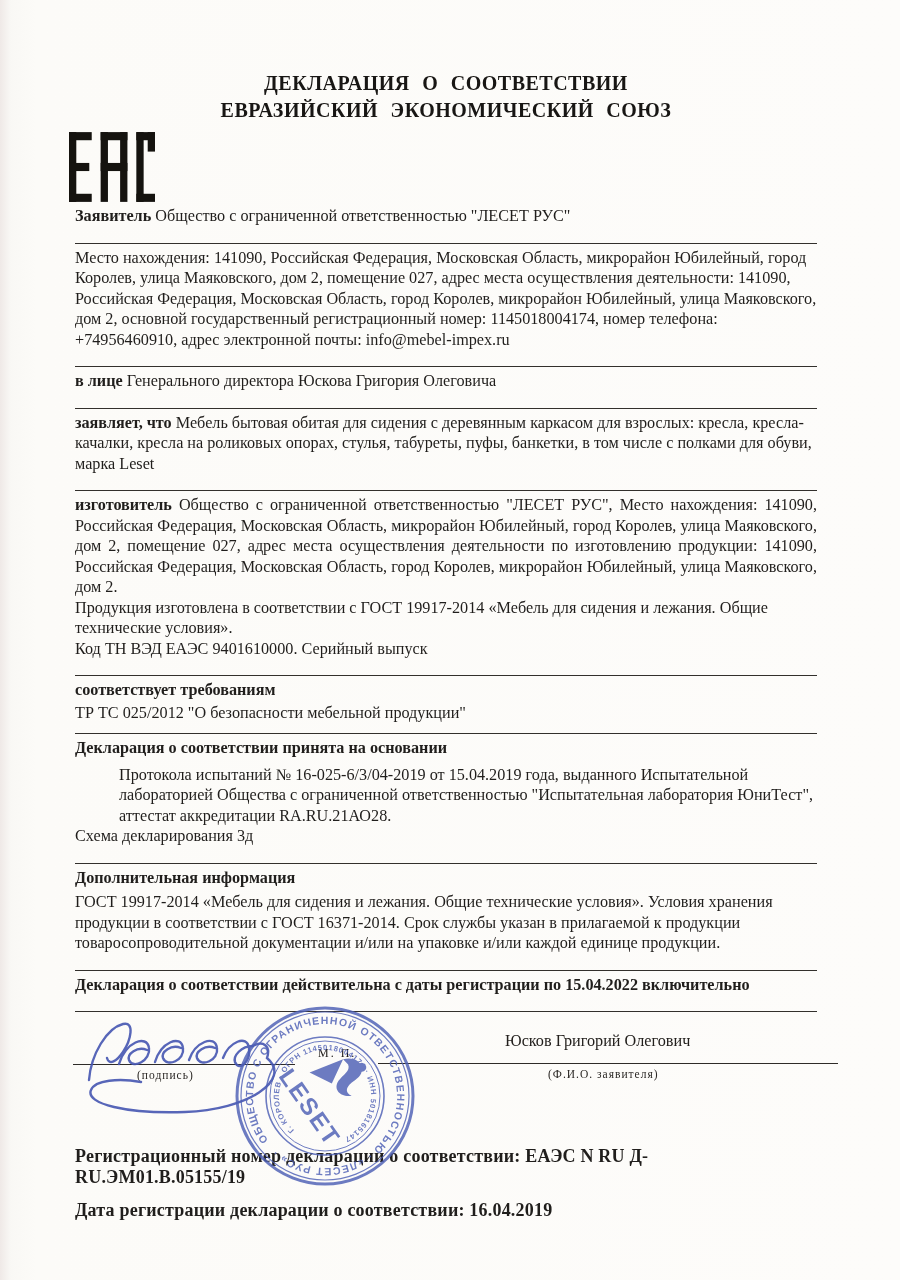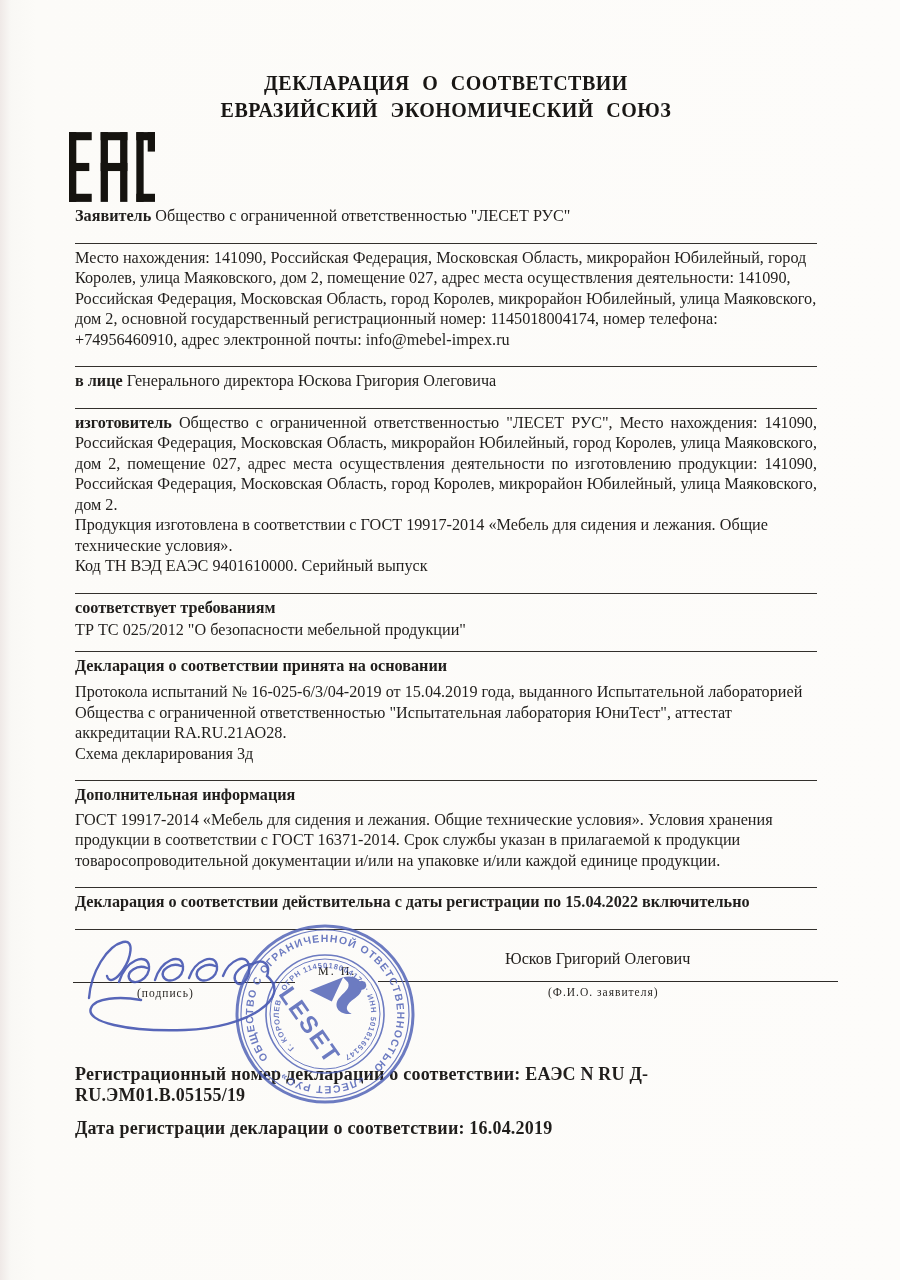--- a/index.html
+++ b/index.html
@@ -10,21 +10,21 @@
     color:#201e1c; overflow:hidden;
   }
   .content{position:absolute; left:75px; width:742px; top:0;}
   .title{margin-top:70px; text-align:center; font-weight:bold; font-size:20px;
          line-height:27px; letter-spacing:.5px; word-spacing:7px; color:#181614;}
   .eac{display:block; margin:8px 0 0 -6px;}
   p,.row,.h{margin:0; font-size:16.2px; line-height:20.5px;}
   .b{font-weight:bold;}
   .rule-b{border-bottom:1.6px solid #33302c; padding-bottom:16px;}
   .rule{border-top:1.8px solid #33302c; height:0; margin:10px 0 0 0;}
-  .mt2{margin-top:2px;} .mt4{margin-top:4px;} .mt6{margin-top:6px;}
+  .mt2{margin-top:2px;} .mt4{margin-top:4px;} .mt6{margin-top:6px;margin-left:44px;}
   .just{text-align:justify;}
   .h{padding-top:4px;}
   .sig-block{position:relative; height:118px; margin-top:4px;}
   .sig-line{position:absolute; border-top:1.4px solid #2e2b28; height:0;}
   .cap{position:absolute; font-size:11.5px; letter-spacing:1px; color:#2a2724;}
   .mp{position:absolute; font-size:12px; letter-spacing:2px; color:#23201d; z-index:3;}
   .signer{position:absolute; font-size:16.2px; color:#23201d;}
   .foot{font-weight:bold; font-size:18px; margin-top:12px; letter-spacing:.2px;}
   .stamp-svg{position:absolute; z-index:4; opacity:.82;}
   .sign-svg{position:absolute; z-index:2; opacity:.9;}
@@ -65,20 +65,24 @@
       <span>Общество с ограниченной ответственностью "ЛЕСЕТ РУС"</span>
     </div>
 
     <p class="rule-b mt4">Место нахождения: 141090, Российская Федерация, Московская Область, микрорайон Юбилейный, город Королев, улица Маяковского,  дом 2, помещение 027, адрес места осуществления деятельности: 141090, Российская Федерация, Московская Область, город Королев, микрорайон Юбилейный, улица Маяковского,  дом 2, основной государственный регистрационный номер: 1145018004174, номер телефона: +74956460910, адрес электронной почты: info@mebel-impex.ru</p>
 
     <div class="row rule-b mt4">
       <span class="b">в лице</span>
       <span>Генерального директора Юскова Григория Олеговича</span>
     </div>
 
+    <p class="rule-b mt4">
+      <span class="b">заявляет, что</span>
+      <span>Мебель бытовая обитая для сидения с деревянным каркасом для взрослых: кресла, кресла-качалки, кресла на роликовых опорах, стулья, табуреты, пуфы, банкетки, в том числе с полками для обуви, марка Leset</span>
+    </p>
 
     <p class="just mt4">
       <span class="b">изготовитель</span>
       <span>Общество с ограниченной ответственностью "ЛЕСЕТ РУС", Место нахождения: 141090, Российская Федерация, Московская Область, микрорайон Юбилейный, город Королев, улица Маяковского, дом 2, помещение 027, адрес места осуществления деятельности по изготовлению продукции: 141090, Российская Федерация, Московская Область, город Королев, микрорайон Юбилейный, улица Маяковского, дом 2.</span>
     </p>
 
     <p>Продукция изготовлена в соответствии с ГОСТ 19917-2014 «Мебель для сидения и лежания. Общие технические условия».</p>
 
     <div class="row rule-b">Код ТН ВЭД ЕАЭС 9401610000. Серийный выпуск</div>
 

